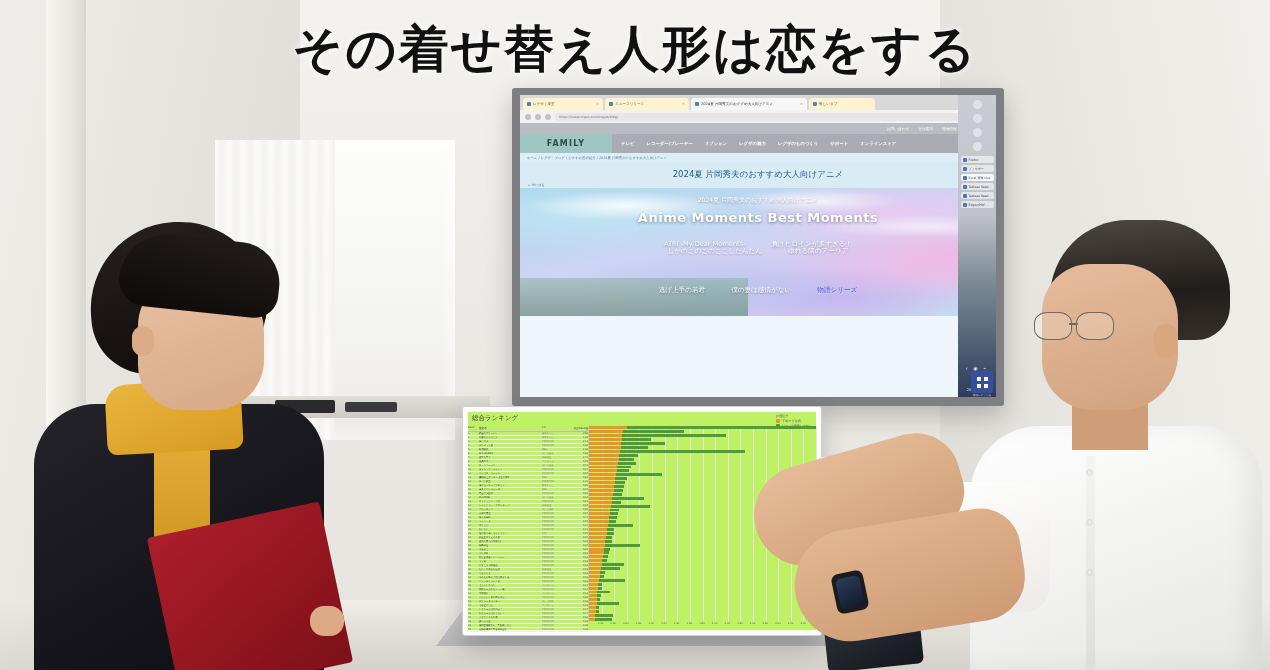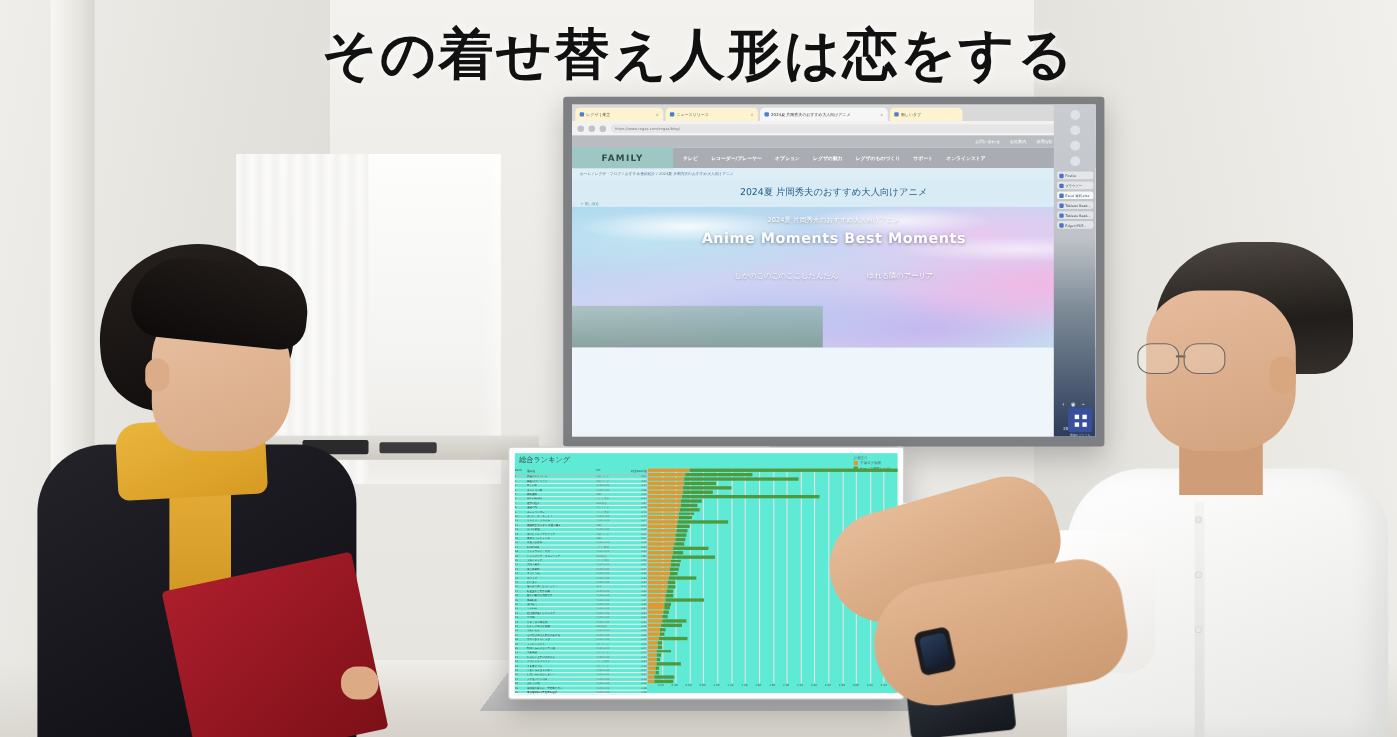--- a/index.html
+++ b/index.html
@@ -128,21 +128,21 @@
   .qrlbl{position:absolute;right:3px;bottom:0;width:22px;text-align:center;
     font-size:2.6px;color:#cfd9ee;}
 
   
   .laptop{position:absolute;left:462px;top:406px;width:358px;height:228px;
     background:#fdfdfd;border:1px solid #cfcfcf;border-radius:3px;
     box-shadow:0 12px 26px rgba(0,0,0,.22);overflow:hidden;}
   .lap-base{position:absolute;left:470px;top:600px;width:370px;height:56px;
     background:linear-gradient(180deg,#d8d8d8,#b6b6b6);
     transform:perspective(260px) rotateX(46deg);transform-origin:top center;}
-  .chart-wrap{position:absolute;inset:5px;background:#5eead4;display:flex;flex-direction:column;}
+  .chart-wrap{position:absolute;inset:5px;background:#bef264;display:flex;flex-direction:column;}
   .ch-title{font-size:6.5px;color:#3b3b3b;padding:2px 0 3px 4px;}
   .ch-legend{position:absolute;right:4px;top:2px;font-size:3.1px;color:#555;}
   .ch-legend .lg-t{margin-bottom:1px;color:#666;}
   .ch-legend .lg{display:flex;align-items:center;gap:2px;line-height:1.5;}
   .ch-legend .sw{width:4px;height:4px;border-radius:1px;}
   .ch-body{flex:1;display:flex;min-height:0;}
   .ch-table{width:120px;flex:0 0 auto;display:flex;flex-direction:column;}
   .ch-thead{display:flex;font-size:2.6px;color:#444;border-bottom:.5px solid #bbb;padding-bottom:.5px;}
   .ch-thead div:nth-child(1){width:11px;}
   .ch-thead div:nth-child(2){flex:1;}
@@ -334,23 +334,32 @@
           <span class="date">2024年06月17日</span>
           <span class="ttl">2024夏 片岡秀夫のおすすめ大人向けアニメ</span>
           <span class="backlink">← 前に戻る</span>
         </div>
 
         <div class="hero">
           <div class="clouds"></div>
           <div class="ground"></div>
           <div class="hero-sub">2024夏 片岡秀夫のおすすめ大人向けアニメ</div>
           <div class="hero-main">Anime Moments Best Moments</div>
+          <div class="hero-row r1">
+            <span>ATRI -My Dear Moments-</span>
+            <span>負けヒロインが多すぎる！</span>
+          </div>
           <div class="hero-row r2">
             <span>しかのこのこのここしたんたん</span>
             <span>ゆれる隣のアーリア</span>
+          </div>
+          <div class="hero-row r3">
+            <span>逃げ上手の若君</span>
+            <span>僕の妻は感情がない</span>
+            <span class="hot">物語シリーズ</span>
           </div>
         </div>
       </div>
 
       <div class="winbar">
         <div class="ic"></div>
         <div class="ic"></div>
         <div class="ic"></div>
         <div class="ic"></div>
         <div class="pin">

